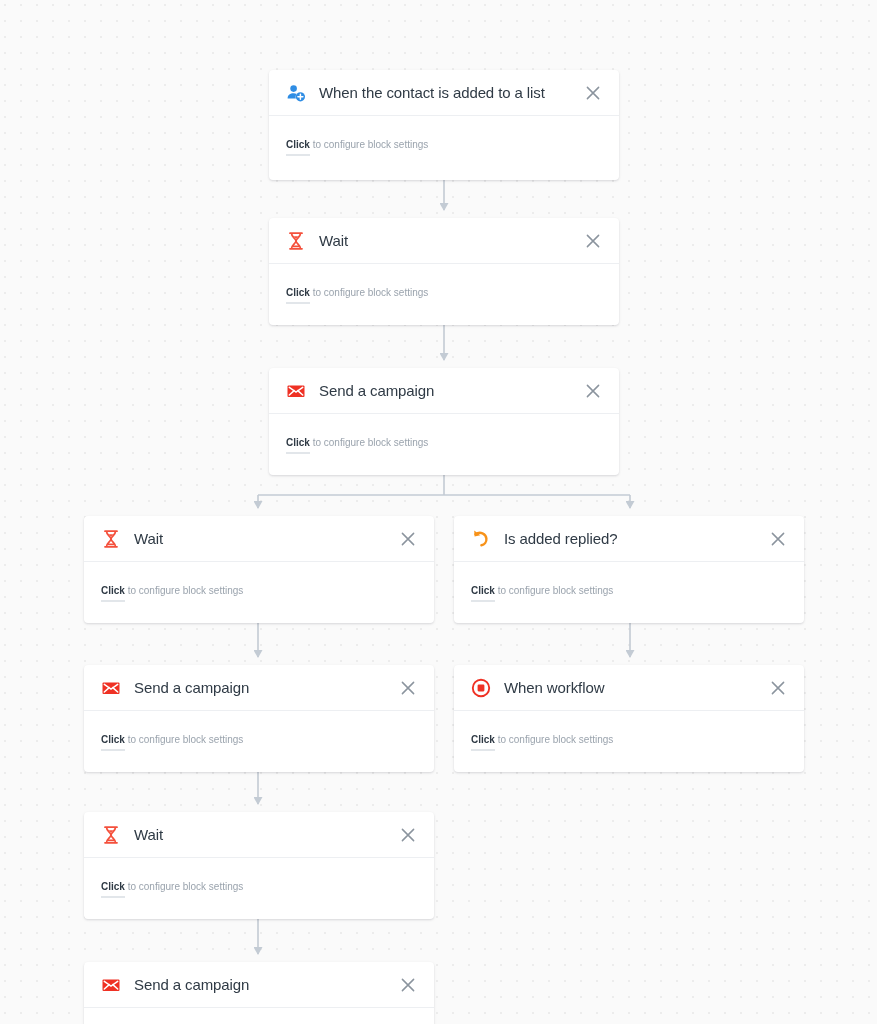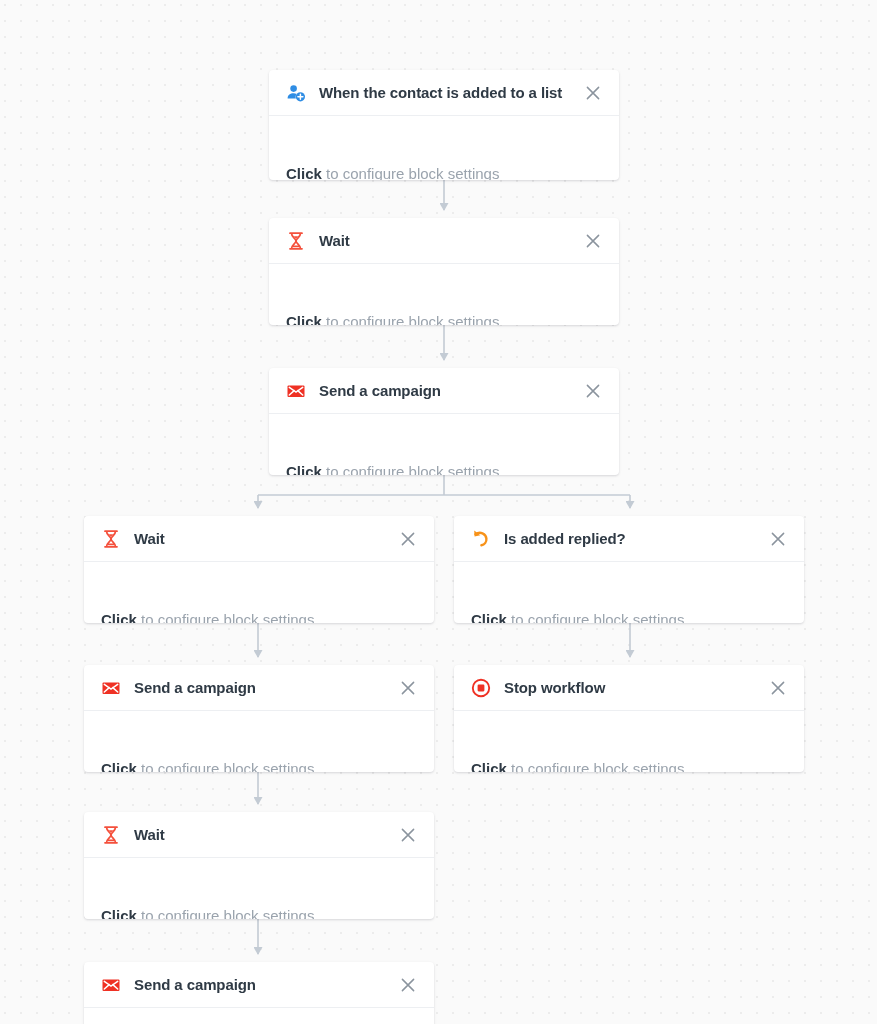--- a/index.html
+++ b/index.html
@@ -58,45 +58,44 @@
     height: 20px;
     flex: 0 0 20px;
     display: flex;
     align-items: center;
     justify-content: center;
     margin-right: 13px;
   }
   .block-icon svg { display: block; }
   .block-title {
     font-size: 15px;
-    font-weight: bold;
+    font-weight: normal;
     color: #2f3a45;
     letter-spacing: -0.1px;
     white-space: nowrap;
     flex: 1 1 auto;
   }
   .block-close {
     width: 20px;
     height: 20px;
     flex: 0 0 20px;
     display: flex;
     align-items: center;
     justify-content: center;
     cursor: pointer;
   }
   .block-body {
     padding: 20px 17px 0 17px;
     box-sizing: border-box;
   }
   .config-text {
-    font-size: 15px;
+    font-size: 10px;
     color: #9aa3ad;
     white-space: nowrap;
     line-height: 18px;
-    margin-top: 29px;
   }
   .config-click {
     font-weight: bold;
     color: #2f3a45;
     border-bottom: 2px solid #e2e6ea;
     padding-bottom: 4px;
   }
 </style>
 </head>
 <body>
@@ -260,21 +259,21 @@
   </div>
 
   <div class="block" style="left:454px; top:665px; width:350px; height:107px;">
     <div class="block-header">
       <span class="block-icon">
         <svg width="20" height="20" viewBox="0 0 20 20">
           <circle cx="10" cy="10" r="8.2" fill="none" stroke="#ef3124" stroke-width="1.9"></circle>
           <rect x="6.6" y="6.6" width="6.8" height="6.8" rx="1.1" fill="#ef3124"></rect>
         </svg>
       </span>
-      <span class="block-title">Stop workflow</span>
+      <span class="block-title">When workflow</span>
       <span class="block-close">
         <svg width="14" height="14" viewBox="0 0 14 14">
           <path d="M1.4 1.4 L12.6 12.6 M12.6 1.4 L1.4 12.6" stroke="#8b949e" stroke-width="1.5" stroke-linecap="round"></path>
         </svg>
       </span>
     </div>
     <div class="block-body">
       <div class="config-text"><span class="config-click">Click</span><span> to configure block settings</span></div>
     </div>
   </div>

